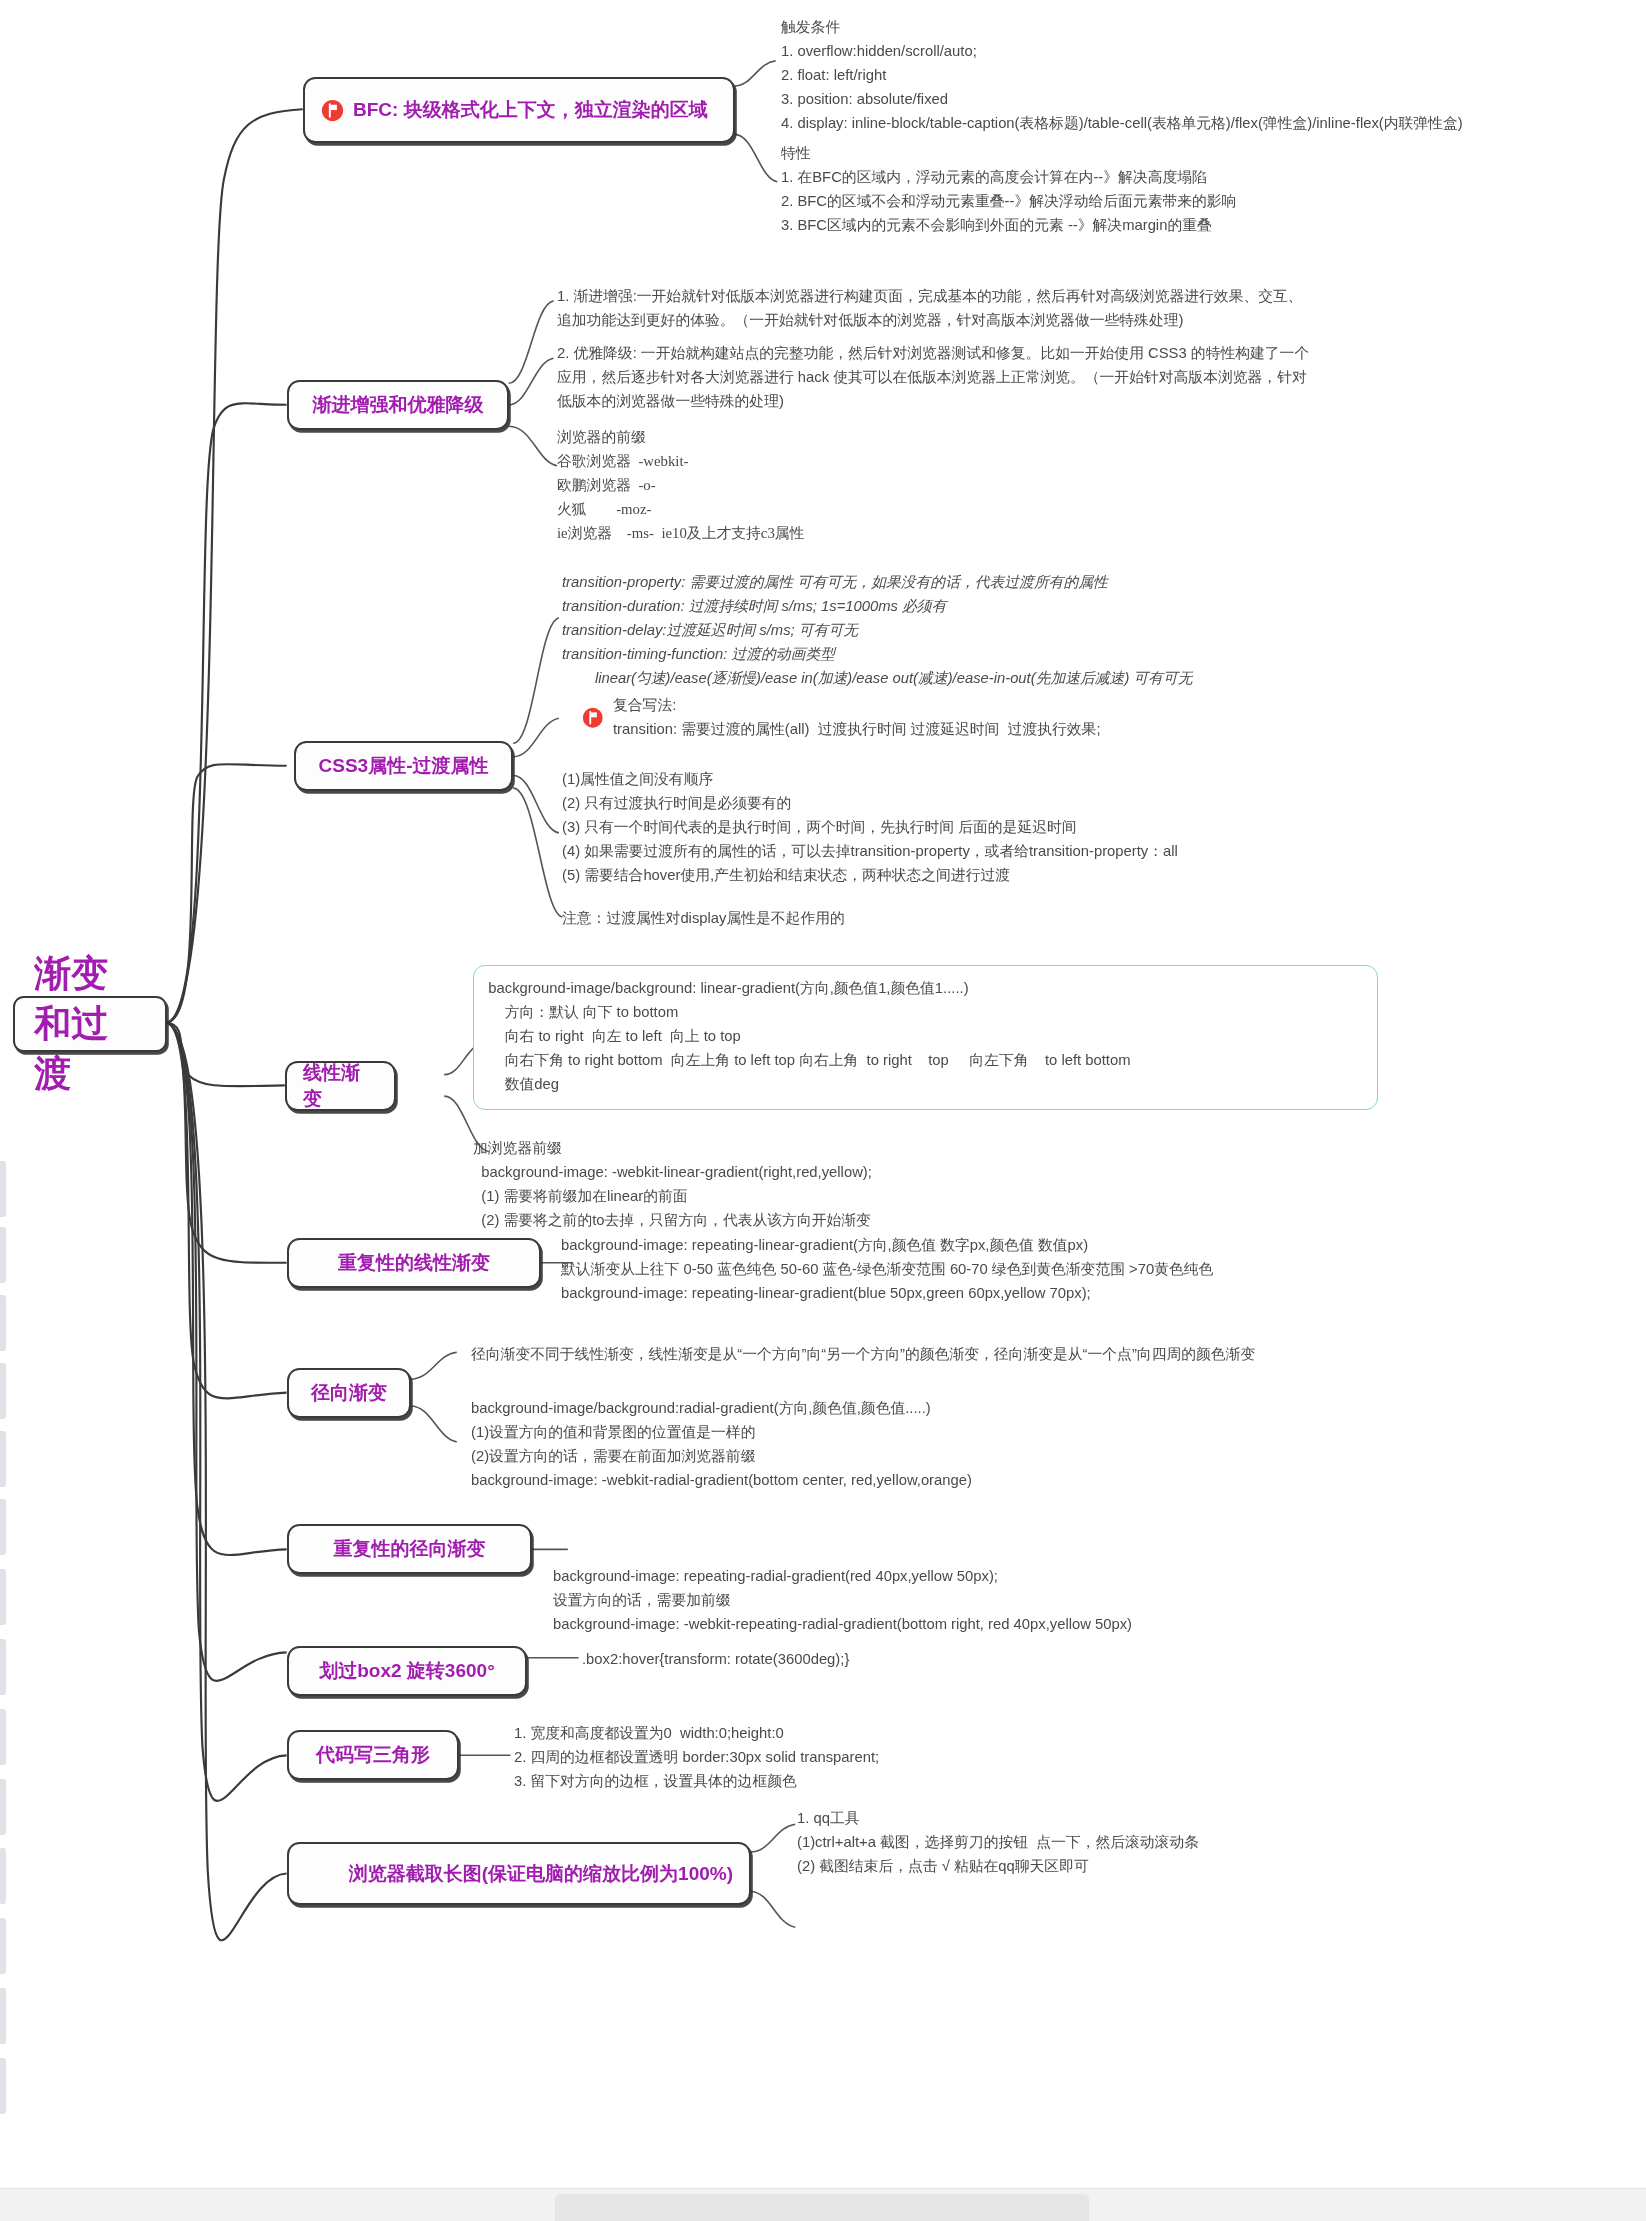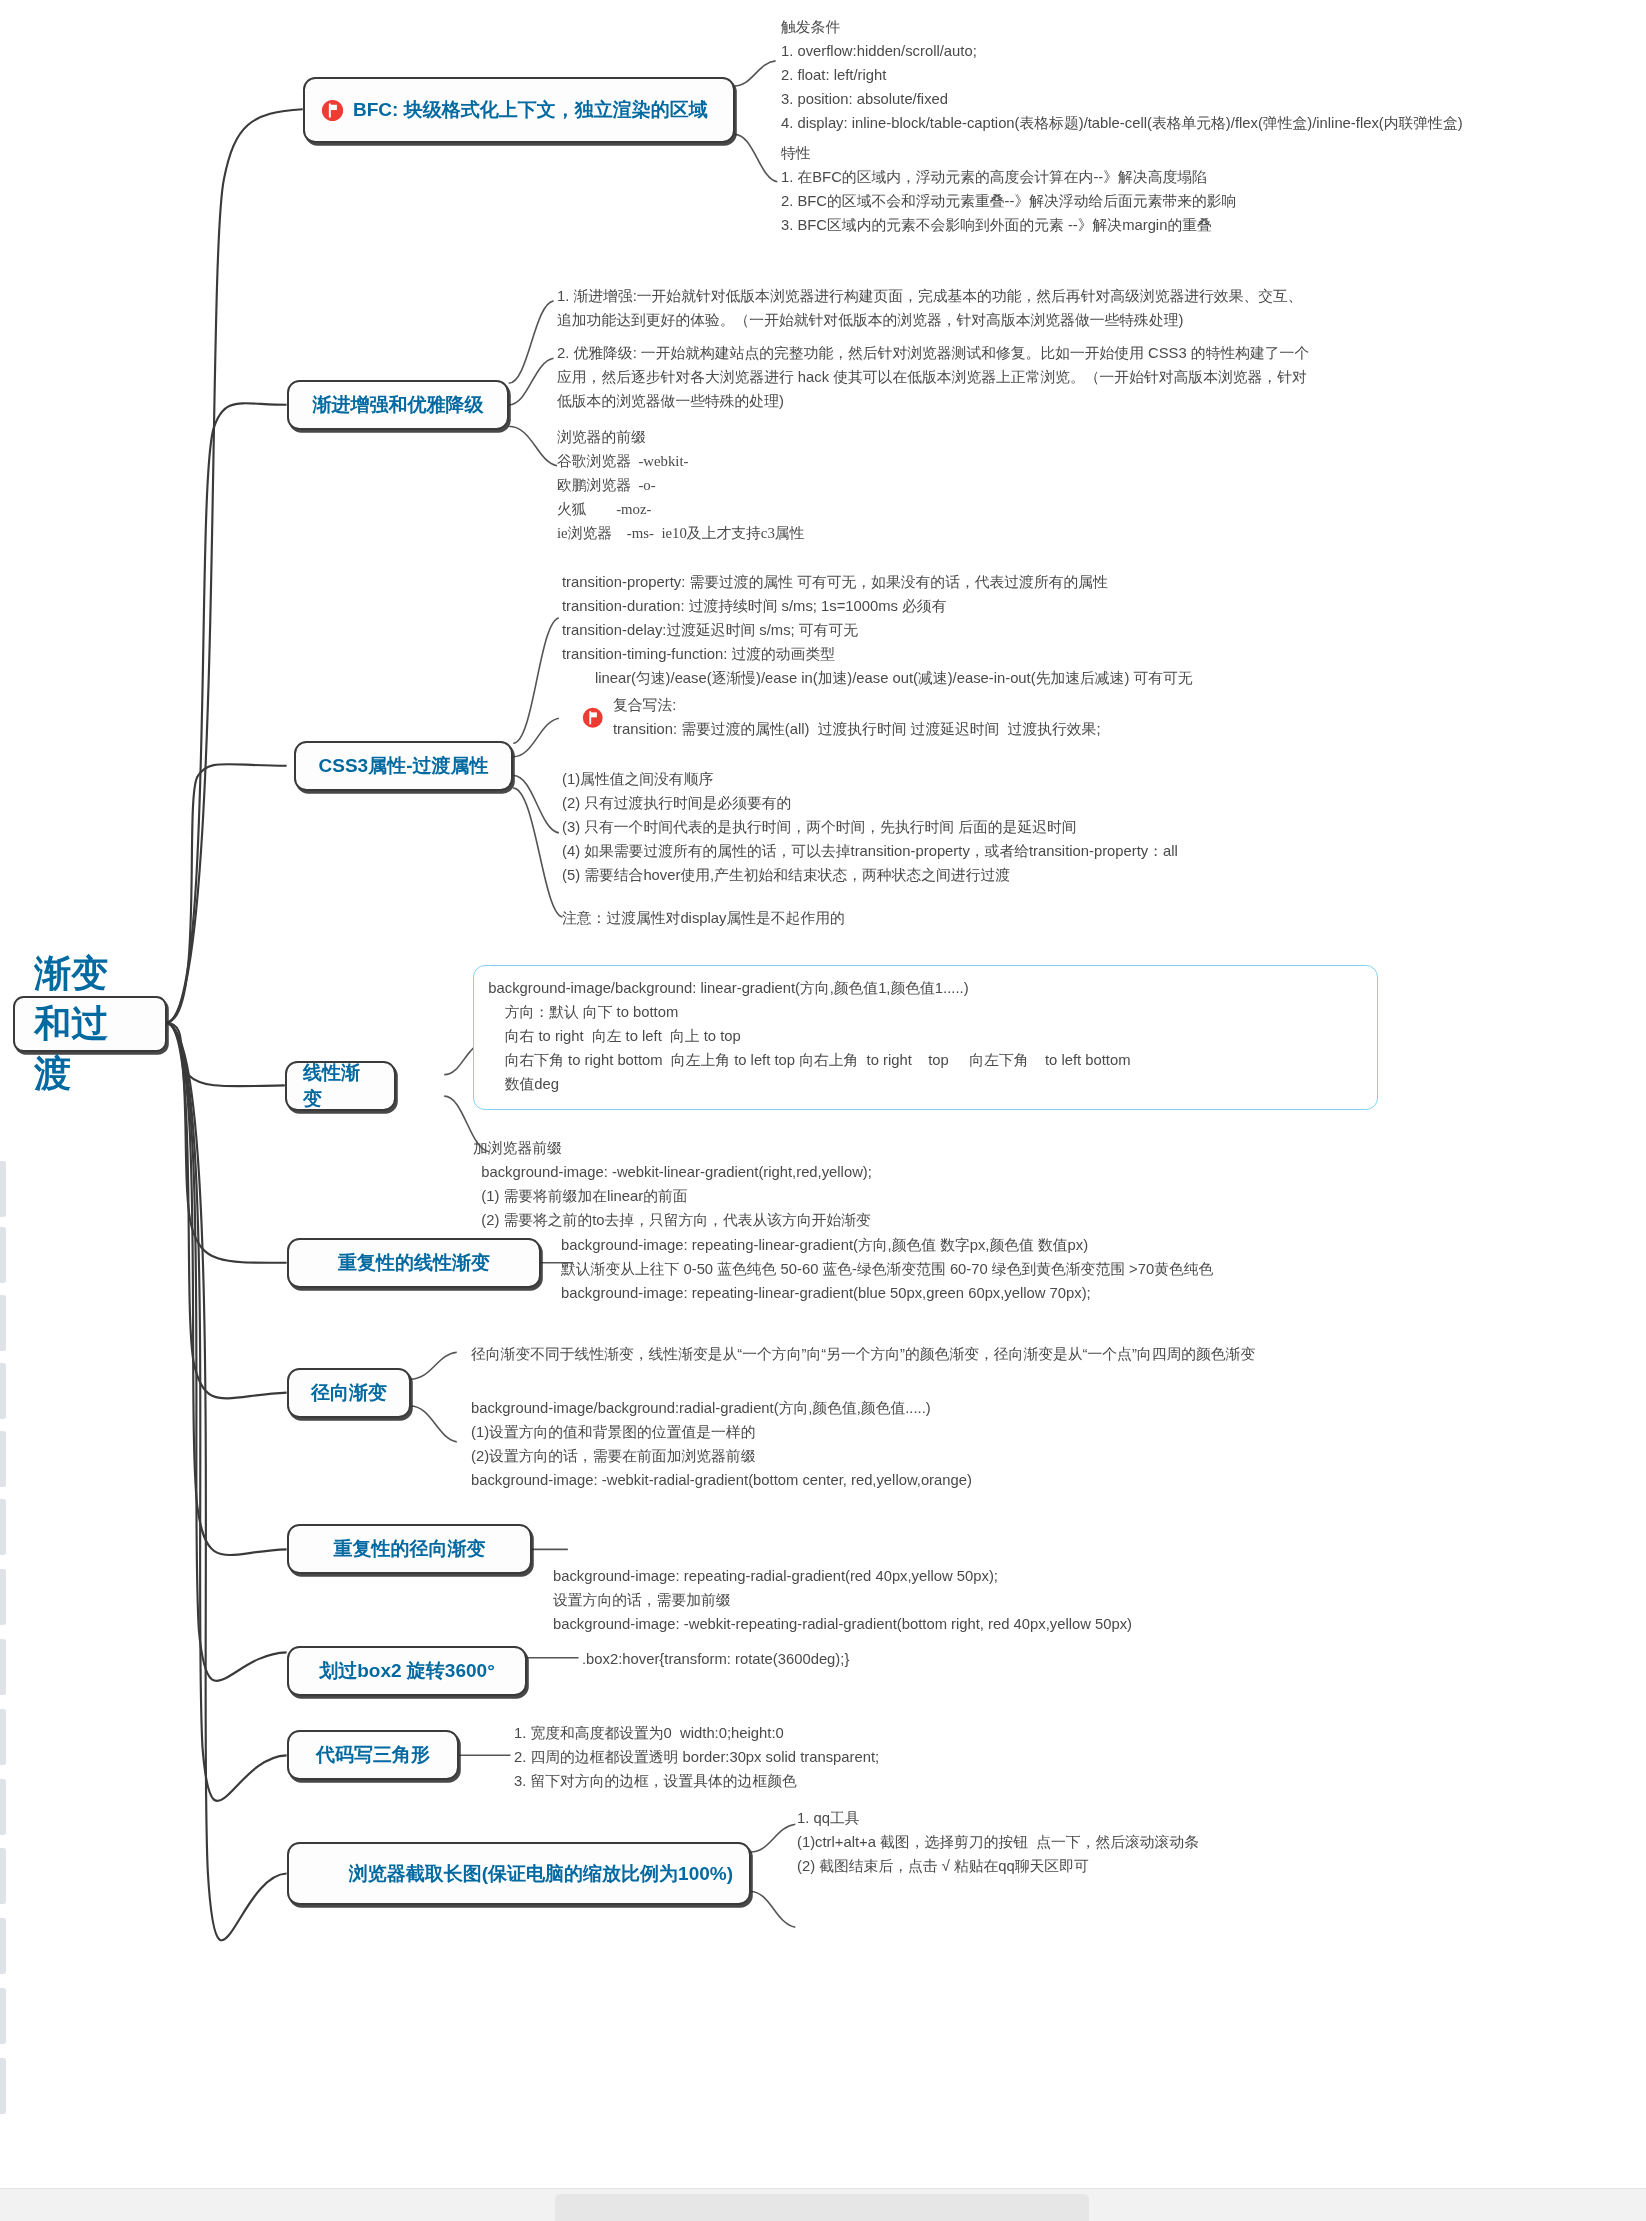--- a/index.html
+++ b/index.html
@@ -29,21 +29,21 @@
     position: absolute;
     box-sizing: border-box;
     background: #fdfdfd;
     border: 2.7px solid #3a3a3a;
     border-radius: 12.5px;
     box-shadow: 1.8px 2.7px 0 rgba(40,40,40,0.85);
     display: flex;
     align-items: center;
     padding: 9px 16px;
     font-weight: bold;
-    color: #0369a1;
+    color: #a21caf;
     line-height: 1.35;
   }
   .node.root {
     font-size: 37px;
     border-width: 2.7px;
     border-radius: 10.7px;
     padding: 12.5px 19.7px;
   }
   .node.branch {
     font-size: 19px;
@@ -194,21 +194,21 @@
 低版本的浏览器做一些特殊的处理)</div>
   <div class="note" style="left:557px; top:426px;font-family:Liberation Serif, serif;">浏览器的前缀
 谷歌浏览器  -webkit-
 欧鹏浏览器  -o-
 火狐        -moz-
 ie浏览器    -ms-  ie10及上才支持c3属性</div>
 
   <div class="node branch" style="left:294px; top:741px; width:219px; height:50px; justify-content:center;">
     <span class="node-label">CSS3属性-过渡属性</span>
   </div>
-  <div class="note" style="left:562px; top:571px;">transition-property: 需要过渡的属性 可有可无，如果没有的话，代表过渡所有的属性
+  <div class="note" style="left:562px; top:571px;font-style:italic;">transition-property: 需要过渡的属性 可有可无，如果没有的话，代表过渡所有的属性
 transition-duration: 过渡持续时间 s/ms; 1s=1000ms 必须有
 transition-delay:过渡延迟时间 s/ms; 可有可无
 transition-timing-function: 过渡的动画类型
         linear(匀速)/ease(逐渐慢)/ease in(加速)/ease out(减速)/ease-in-out(先加速后减速) 可有可无</div>
   <span class="inline-flag" style="left:582px; top:707px;">
     <svg width="21.5" height="21.5" viewBox="0 0 26 26">
       <circle cx="13" cy="13" r="12" fill="#ee3b33"></circle>
       <path d="M10 6 L10 20" stroke="#fff" stroke-width="2.2" stroke-linecap="round"></path>
       <path d="M10.6 6.5 L18 6.5 L18 12.5 L10.6 12.5 Z" fill="#fff"></path>
     </svg>

